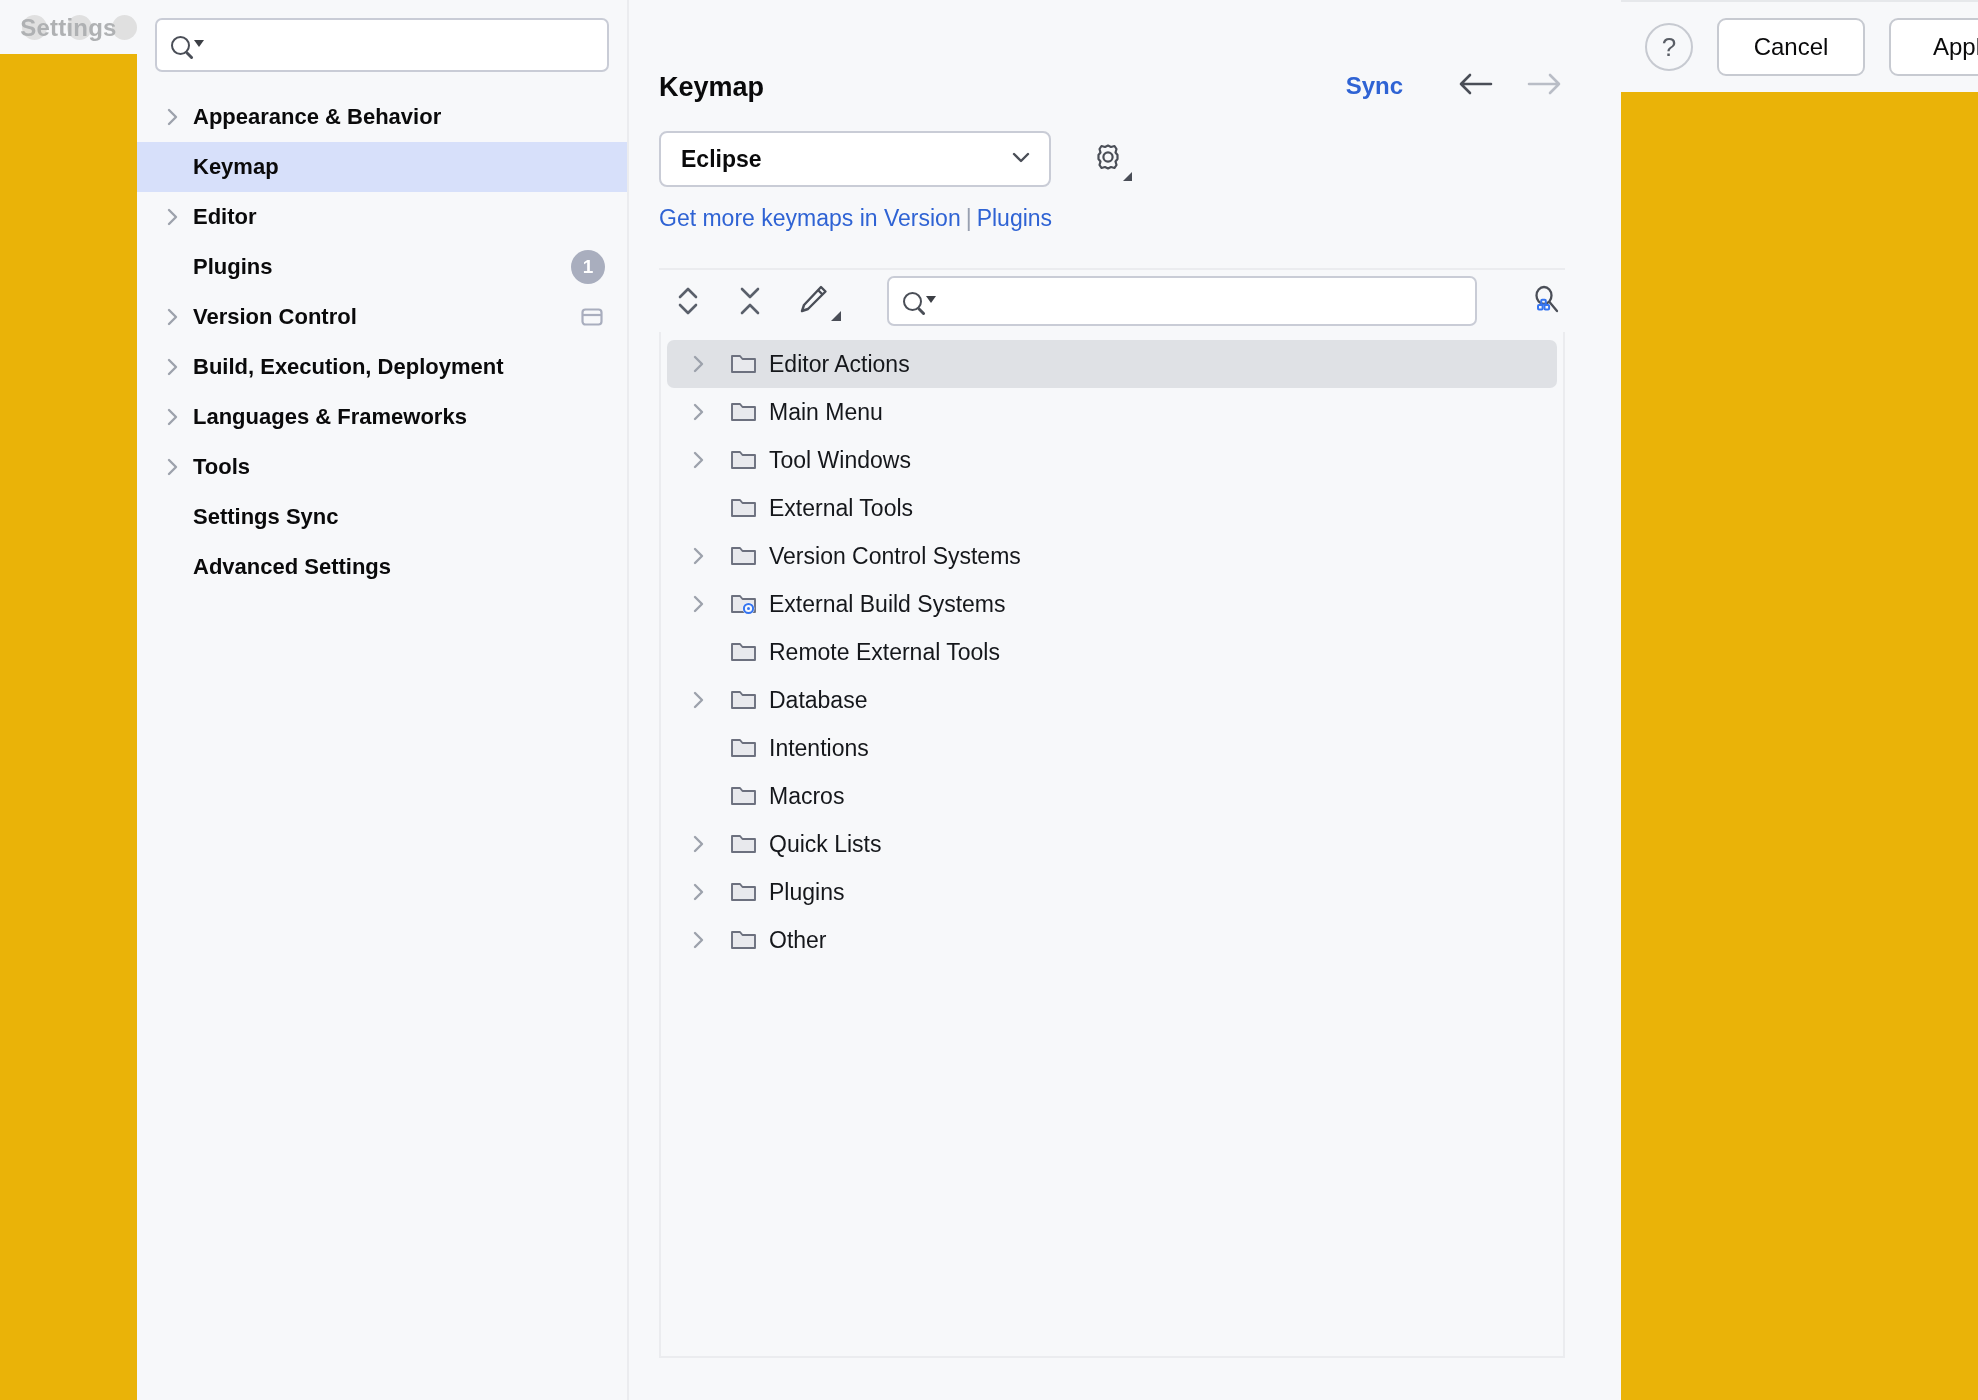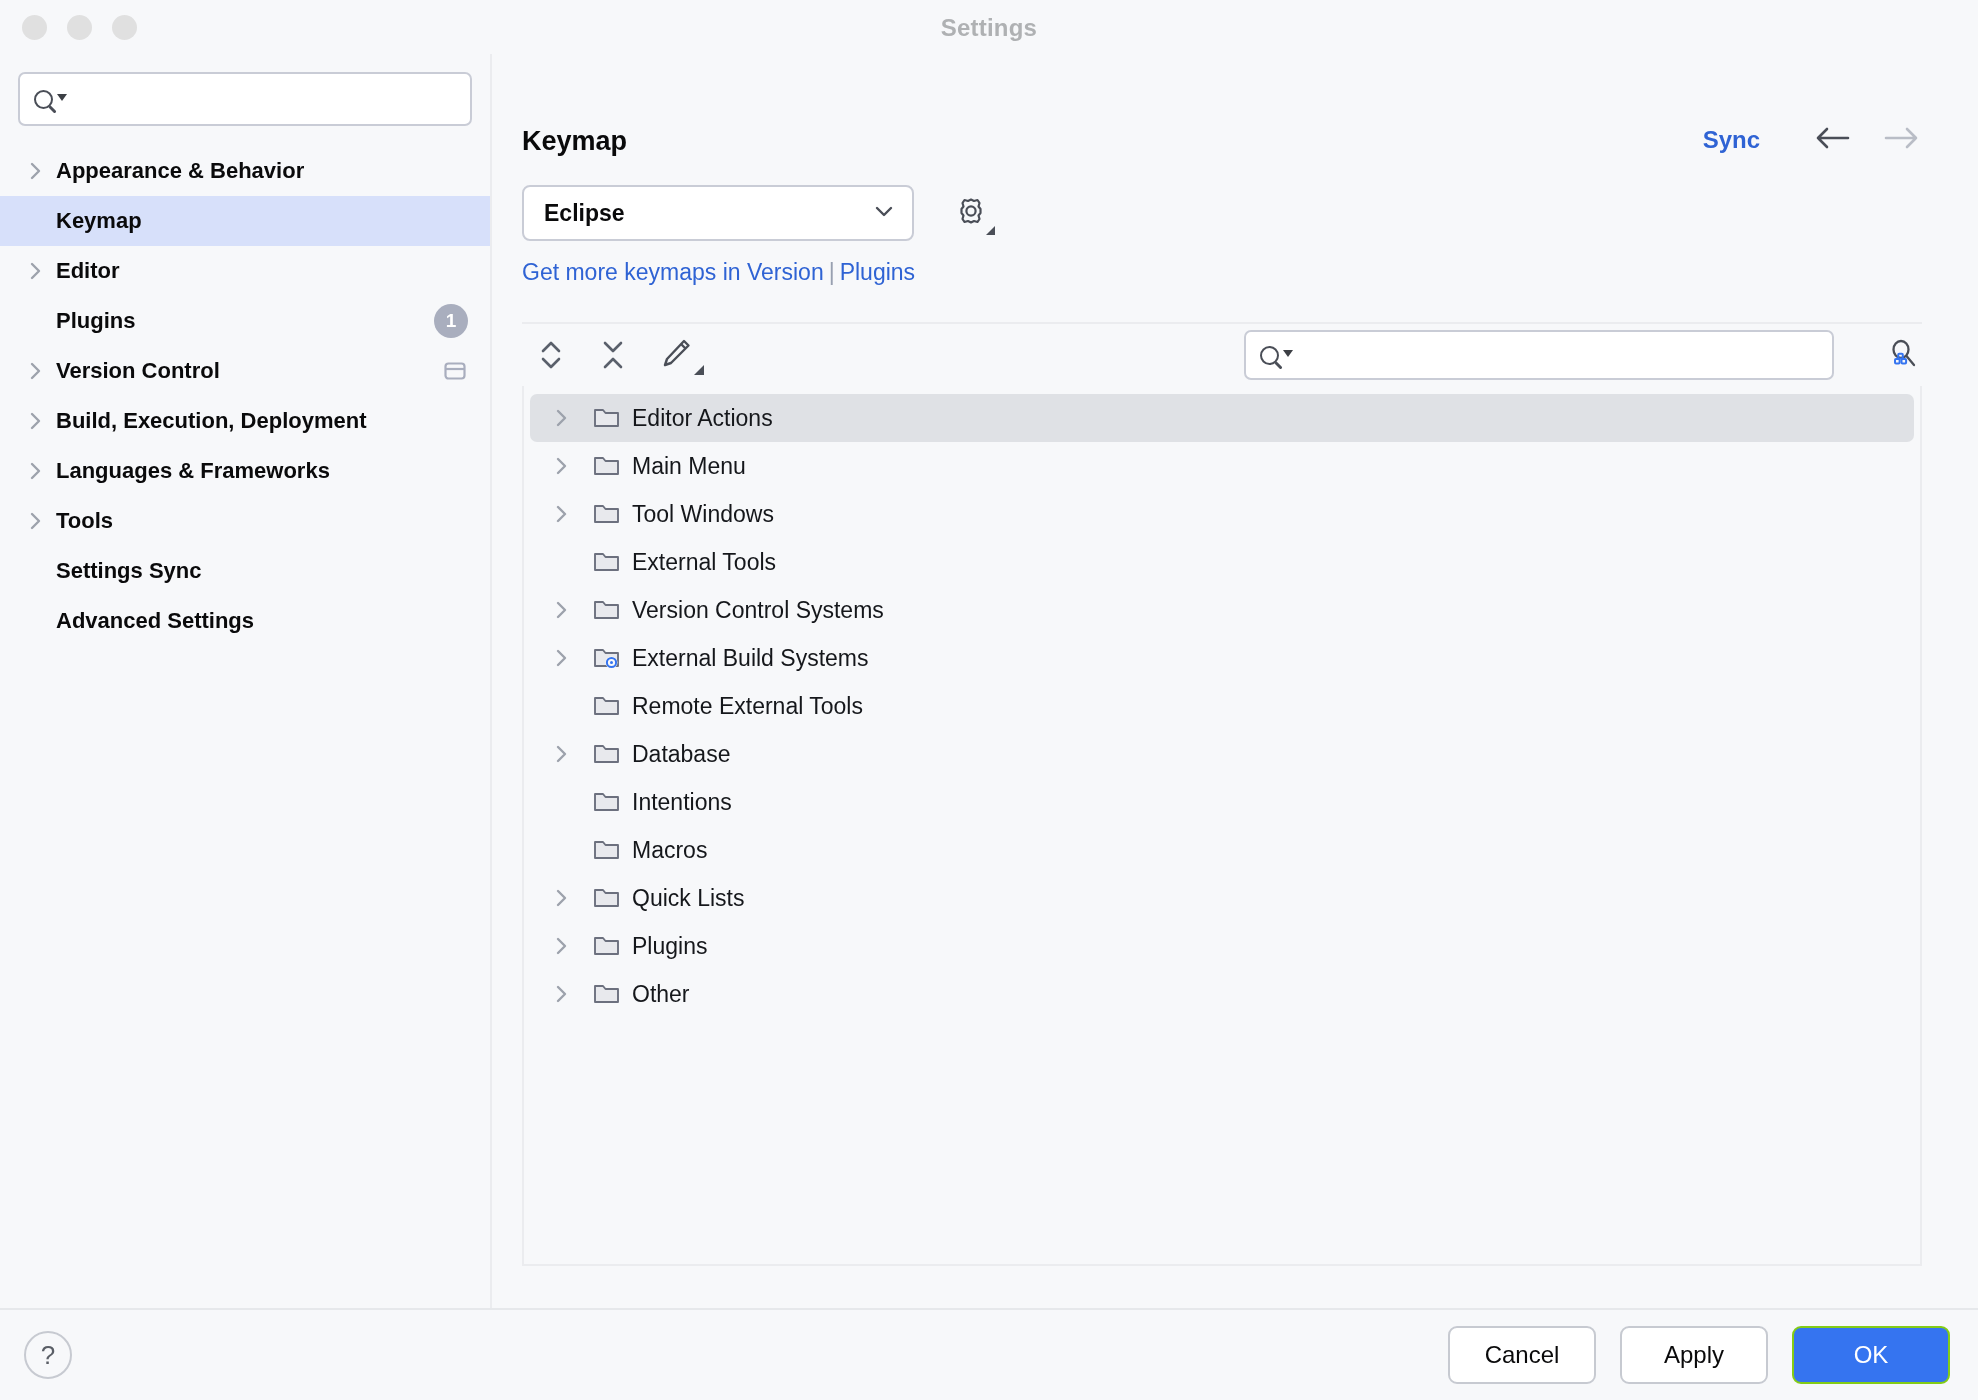--- a/index.html
+++ b/index.html
@@ -7,21 +7,21 @@
     width: 1978px; height: 1400px;
     font-family: "Liberation Sans", sans-serif;
     background: #F7F8FA;
     overflow: hidden;
     -webkit-font-smoothing: antialiased;
   }
   .window {
     position: relative;
     width: 1978px; height: 1400px;
     background: #eab308;
-    display: flex; flex-direction: column;
+    display: flex; flex-direction: row;
   }
 
   
   .titlebar {
     position: relative;
     height: 54px; flex: 0 0 54px;
     background: #F7F8FA;
     display: flex; align-items: center;
   }
   .traffic {

